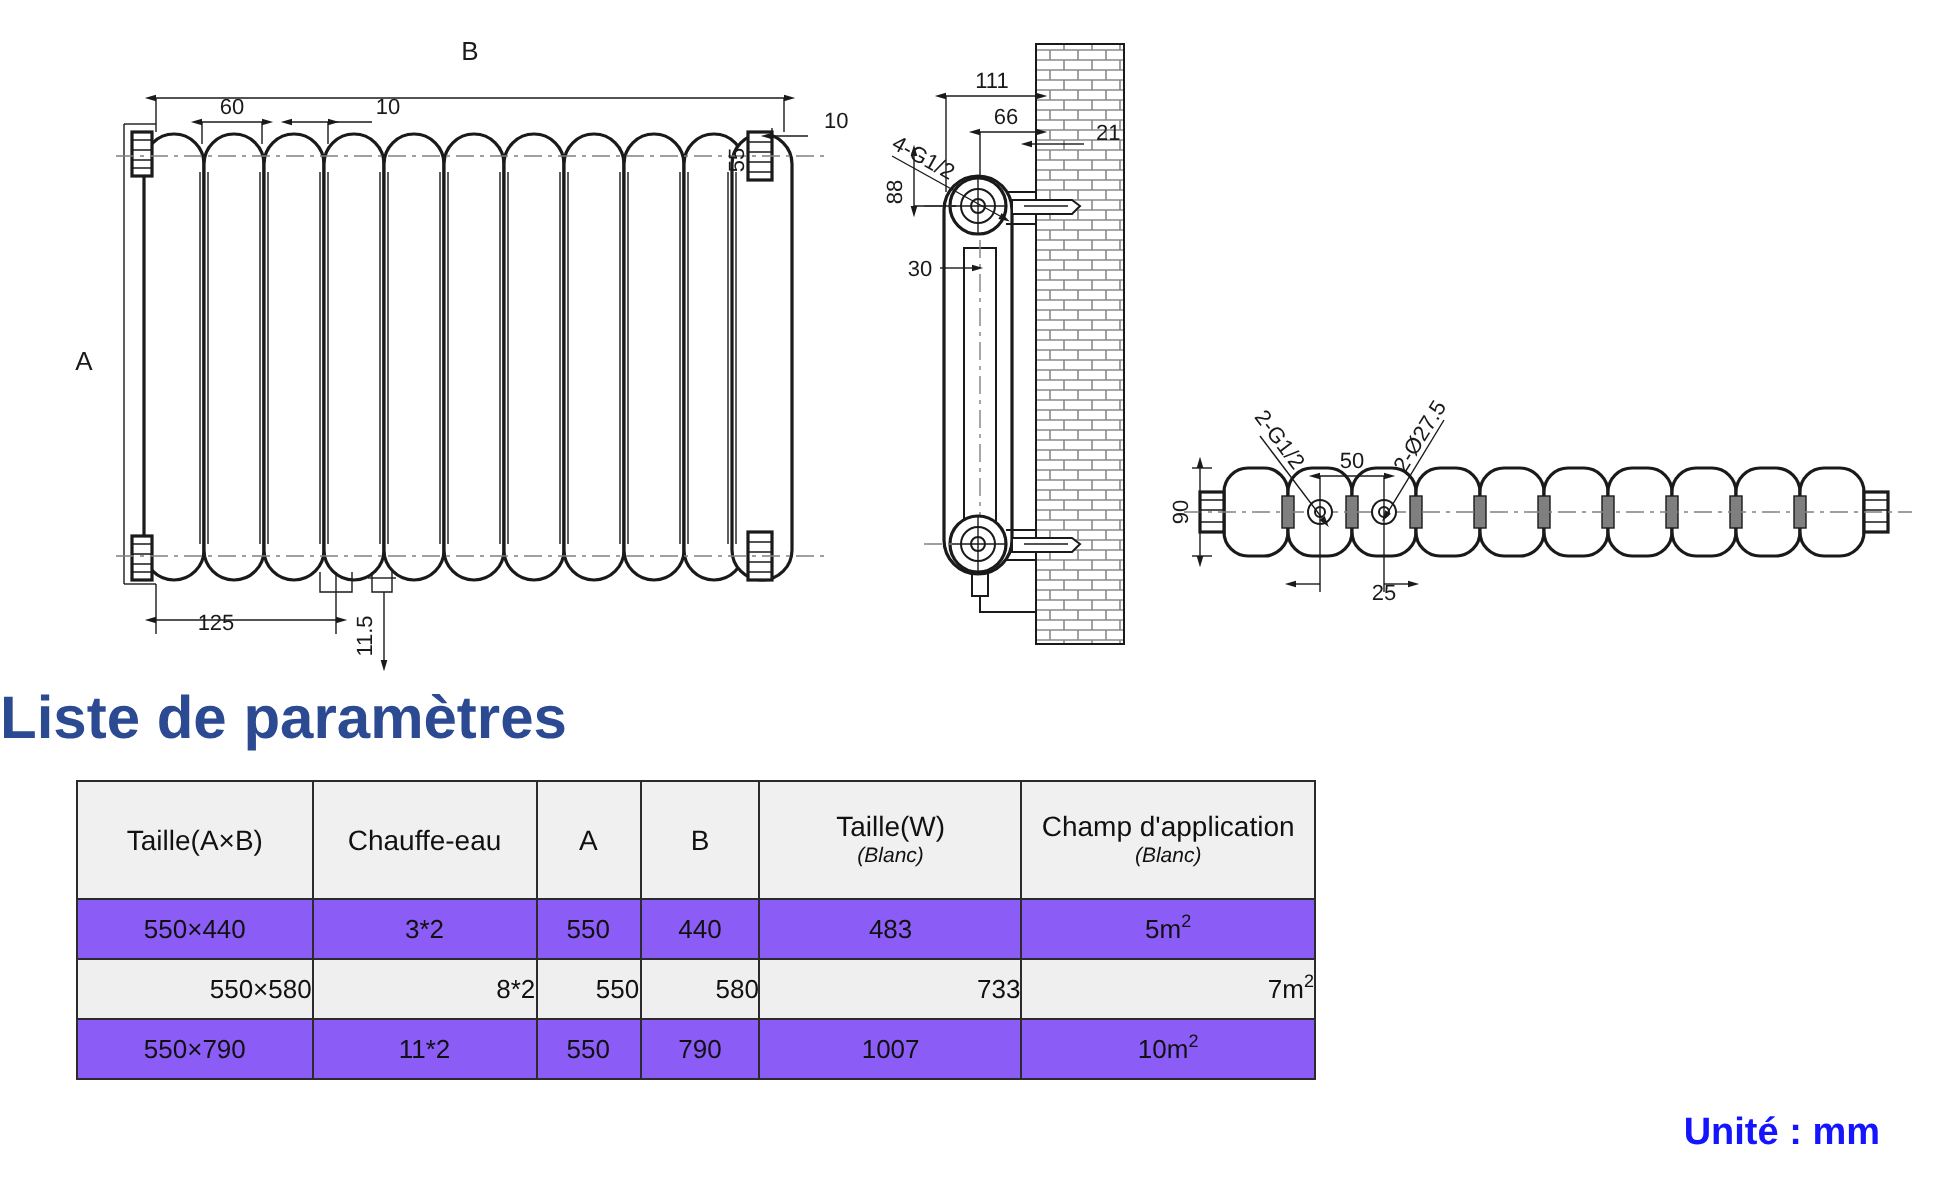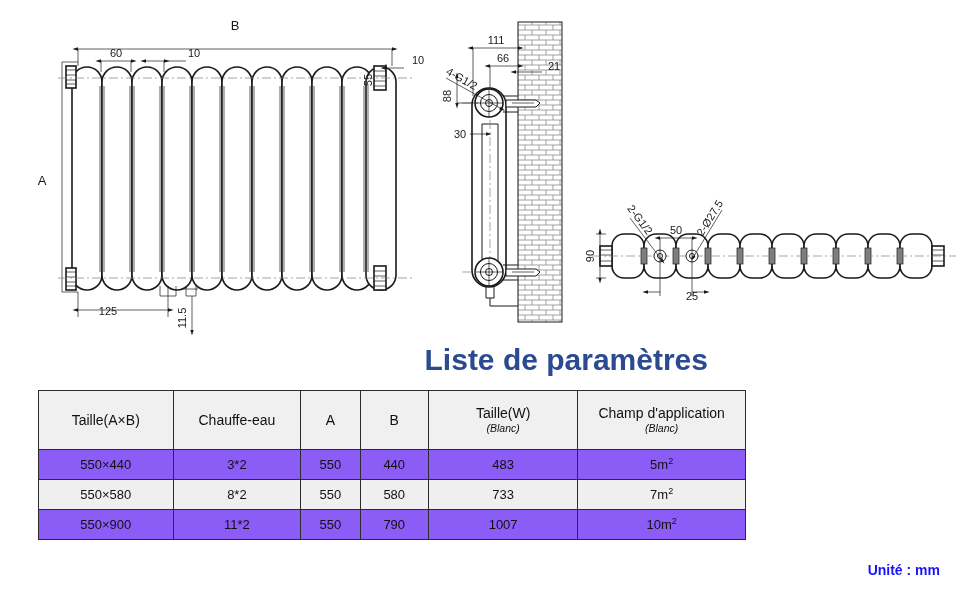--- a/index.html
+++ b/index.html
@@ -24,41 +24,40 @@
   }
   #drawing-area svg {
     display: block;
   }
 
   .title-block {
     position: absolute;
     left: 0;
     top: 343px;
     width: 660px;
-    text-align: right;
-    margin-left: 48px;
+    text-align: left;
   }
   .doc-title {
     font-family: "Liberation Sans", sans-serif;
     font-size: 30px;
     font-weight: bold;
     color: #2b4a91;
     letter-spacing: 0px;
     margin: 0;
     line-height: 34px;
   }
 
   .param-table-wrap {
     position: absolute;
     left: 38px;
     top: 390px;
   }
   table.param-table {
     border-collapse: collapse;
-    width: 708px;
+    width: 620px;
     background: #ffffff;
     border: 1px solid #2b2b2b;
   }
   table.param-table th,
   table.param-table td {
     border: 1px solid #2b2b2b;
     text-align: center;
     vertical-align: middle;
     font-family: "Liberation Sans", sans-serif;
     font-size: 13px;
@@ -70,37 +69,38 @@
     background: #f0f0f0;
     font-weight: normal;
     line-height: 16px;
   }
   table.param-table tbody td {
     height: 29px;
     background: #8b5cf6;
   }
   table.param-table tbody tr.alt td {
     background: #efefef;
+    text-align: right;
   }
   .hdr-main { font-size: 14px; display: block; }
   .hdr-sub  { font-size: 10.5px; display: block; margin-top: -1px; font-style: italic; }
   .col-size    { width: 118px; }
   .col-heater  { width: 112px; }
   .col-a       { width: 52px; }
   .col-b       { width: 60px; }
   .col-power   { width: 131px; }
   .col-field   { width: 147px; }
   sup.sq { font-size: 9px; vertical-align: super; line-height: 0; }
 
   .unit-note {
     position: absolute;
     right: 30px;
     bottom: 22px;
     font-family: "Liberation Sans", sans-serif;
-    font-size: 14px;
+    font-size: 19px;
     font-weight: bold;
     color: #1414ff;
     white-space: nowrap;
   }
 
   
   .ln   { stroke: #1a1a1a; stroke-width: 1; fill: none; }
   .ln-t { stroke: #1a1a1a; stroke-width: 0.7; fill: none; }
   .ln-h { stroke: #1a1a1a; stroke-width: 1.6; fill: none; }
   .dim  { stroke: #1a1a1a; stroke-width: 0.7; fill: none; }
@@ -458,21 +458,21 @@
       </tr>
       <tr class="alt">
         <td>550×580</td>
         <td>8*2</td>
         <td>550</td>
         <td>580</td>
         <td>733</td>
         <td><span>7</span><span>m</span><sup class="sq">2</sup></td>
       </tr>
       <tr>
-        <td>550×900</td>
+        <td>550×790</td>
         <td>11*2</td>
         <td>550</td>
         <td>790</td>
         <td>1007</td>
         <td><span>10</span><span>m</span><sup class="sq">2</sup></td>
       </tr>
     </tbody>
   </table>
 </div>
 

